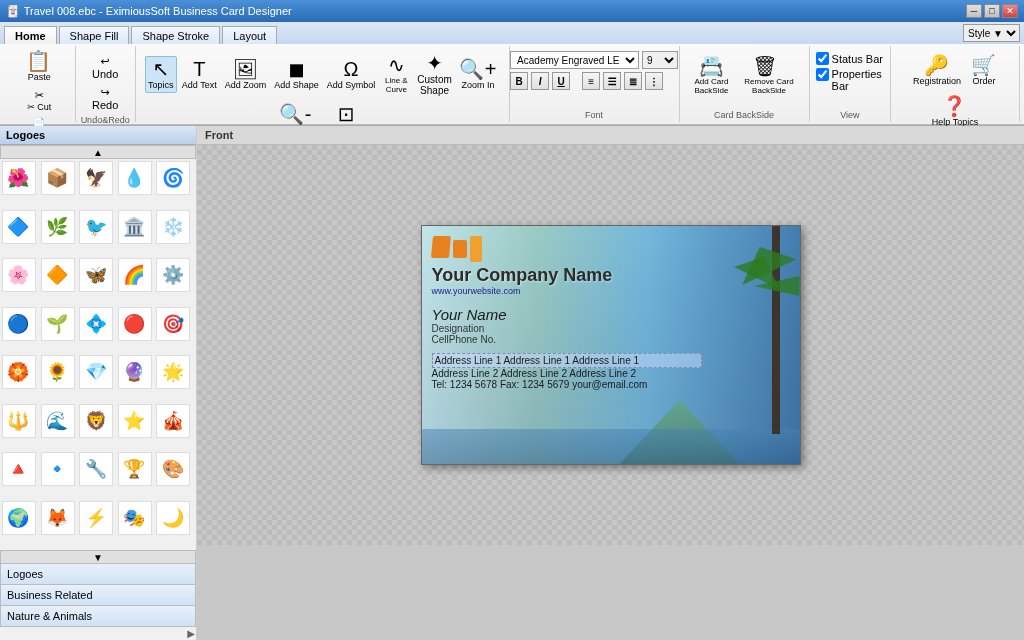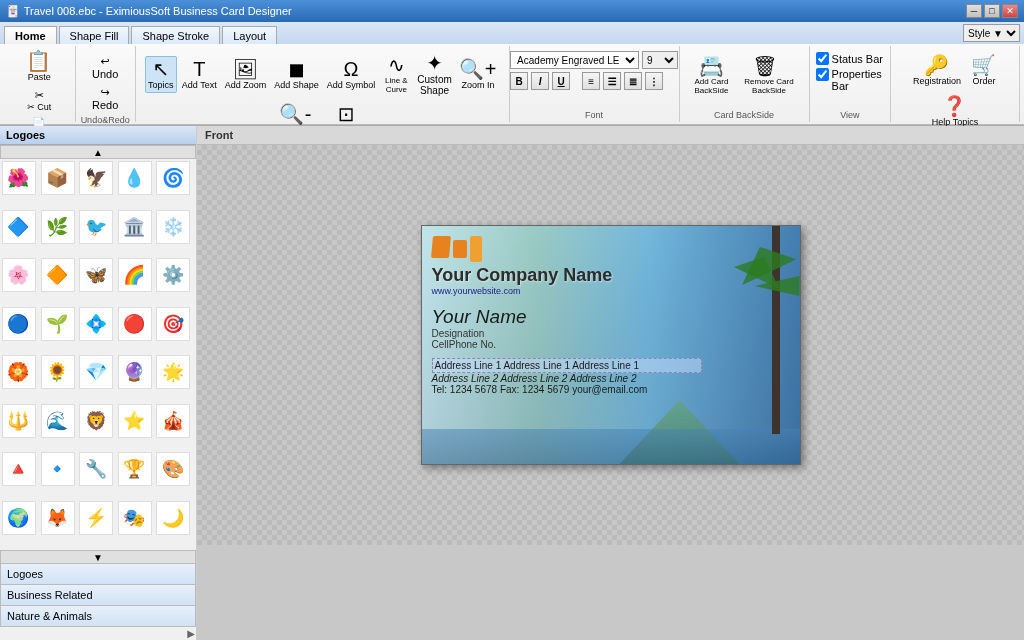--- a/index.html
+++ b/index.html
@@ -232,21 +232,21 @@
       font-size: 18px;
       font-weight: bold;
       color: #2c2c2c;
       text-shadow: 1px 1px 2px rgba(255,255,255,0.5);
     }
     .card-website {
       font-size: 9px;
       color: #1a1a8a;
     }
     .card-name {
-      font-size: 19px;
+      font-size: 15px;
       font-style: italic;
       margin-top: 10px;
       color: #1a1a1a;
     }
     .card-designation {
       font-size: 10px;
       color: #333;
     }
     .card-cellphone {
       font-size: 10px;
@@ -256,21 +256,20 @@
       font-size: 10px;
       margin-top: 8px;
       background: rgba(200,220,255,0.5);
       padding: 1px 2px;
       border: 1px dashed #88a;
       color: #1a1a1a;
     }
     .card-address2 {
       font-size: 10px;
       color: #1a1a1a;
-      font-style: italic;
     }
     .card-tel {
       font-size: 10px;
       color: #1a1a1a;
     }
   </style>
 </head>
 <body>
 
 <div class="title-bar">

